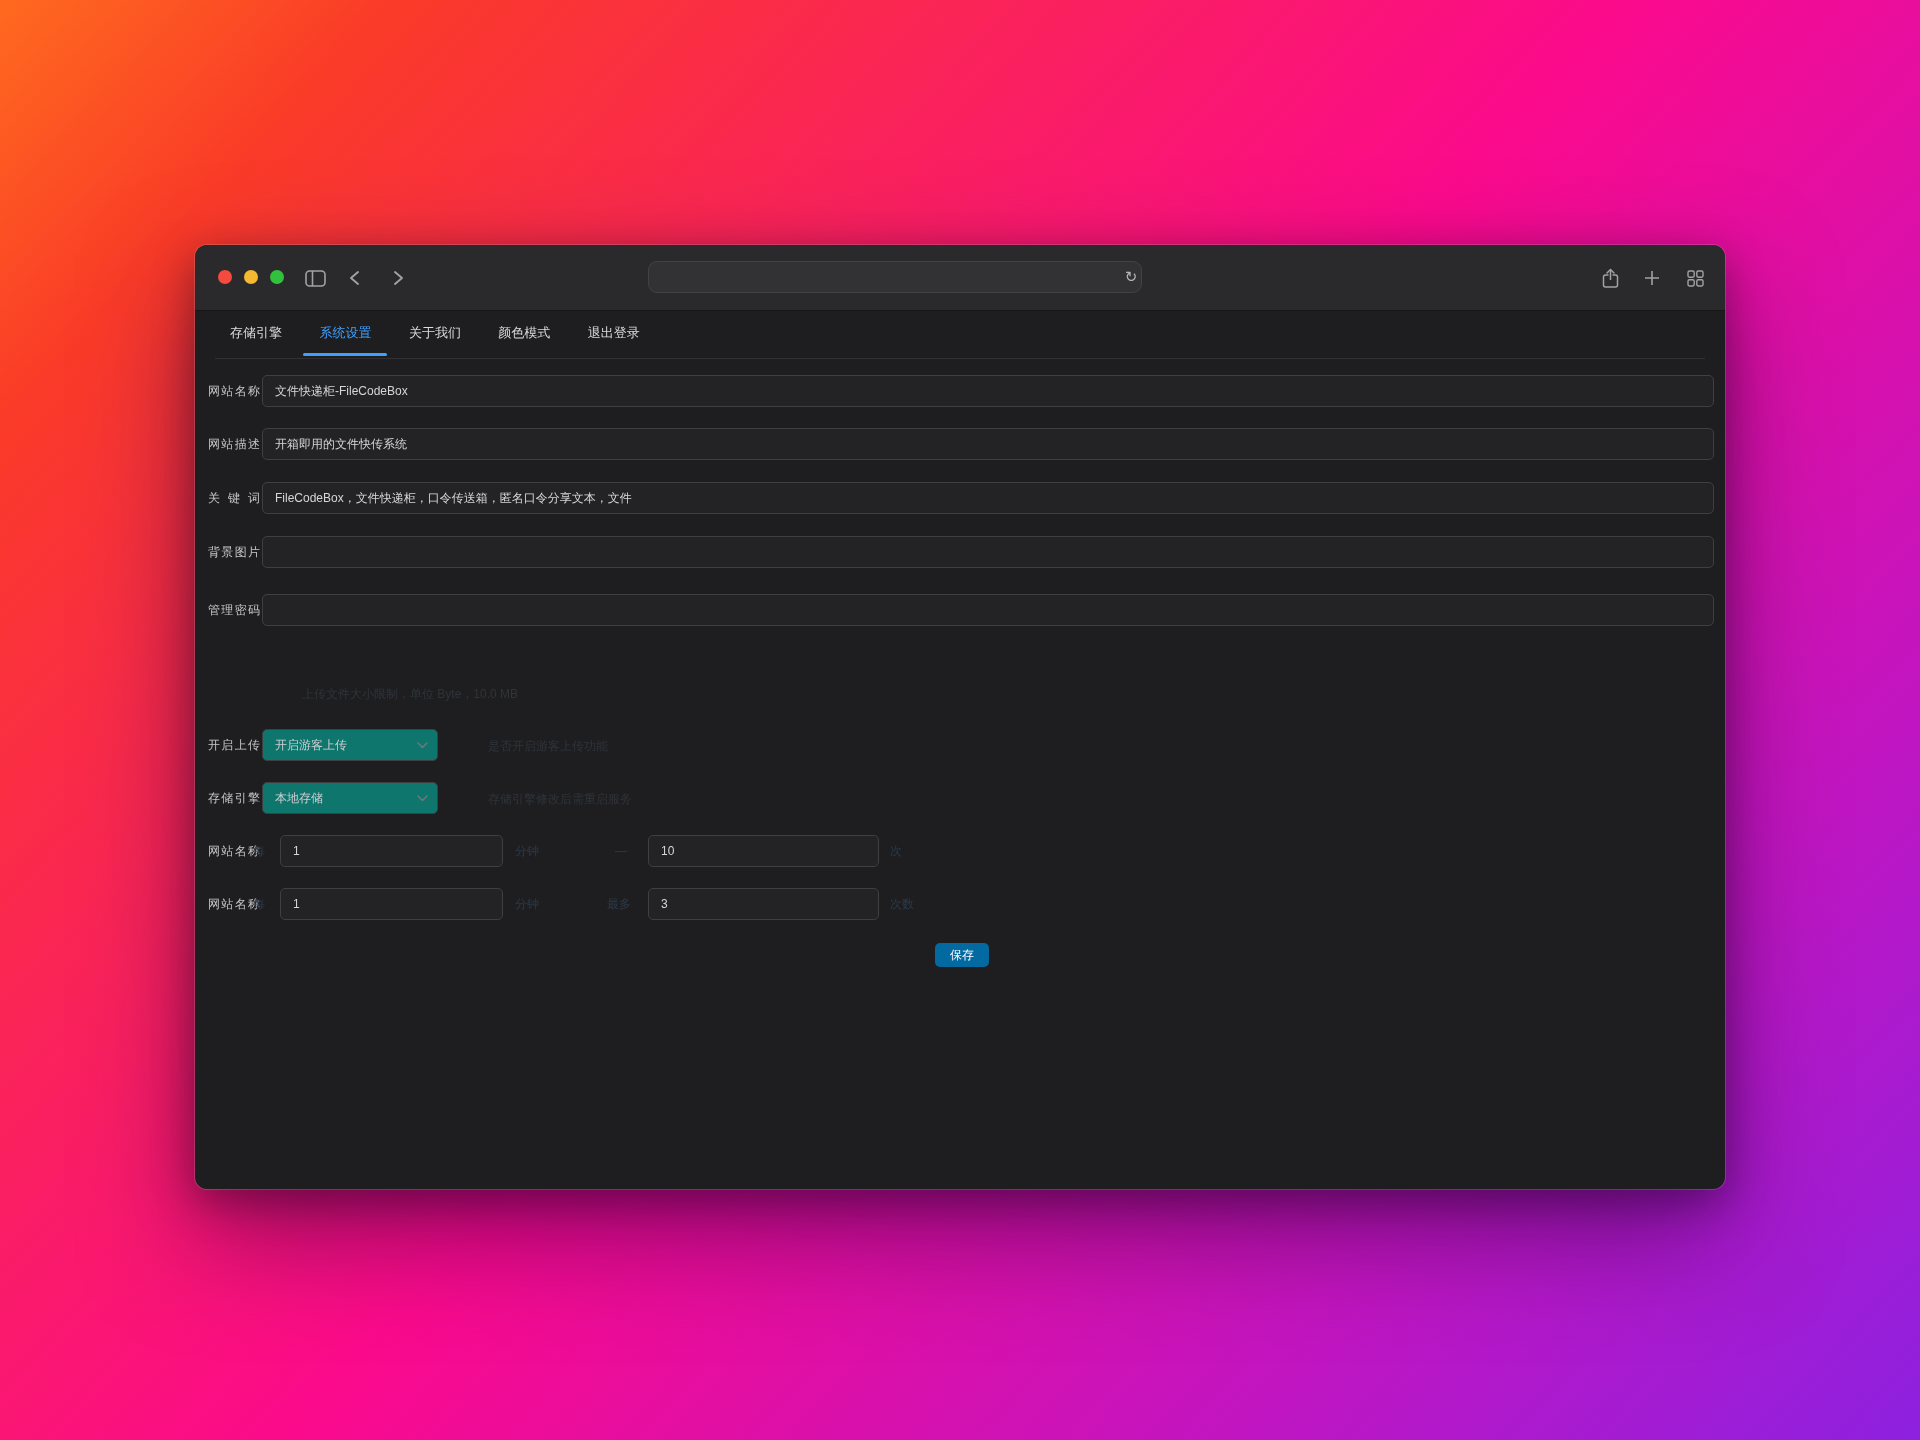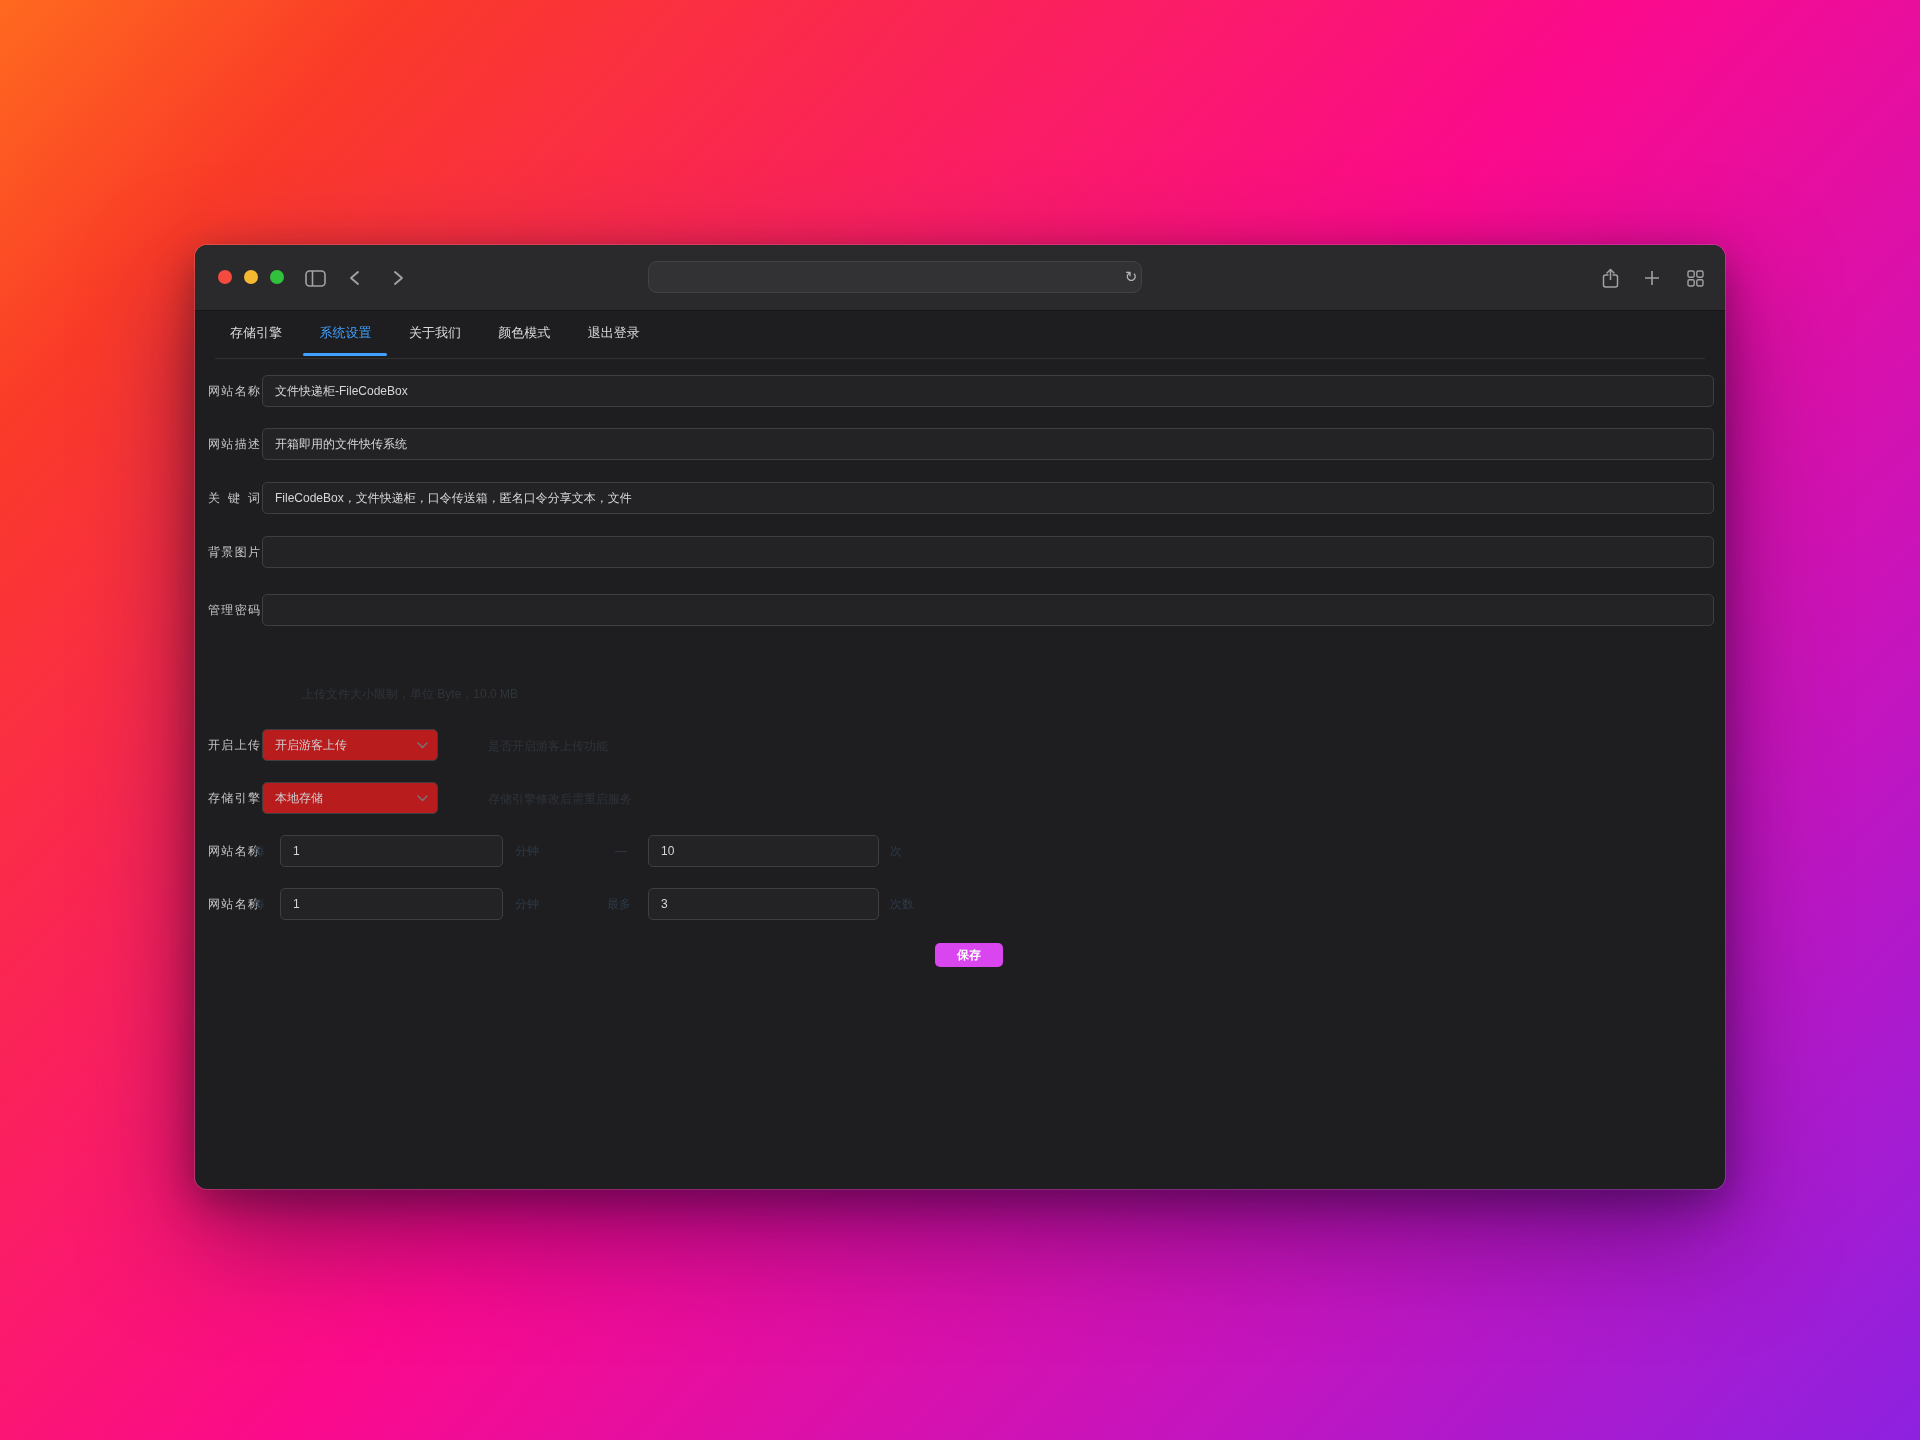--- a/index.html
+++ b/index.html
@@ -44,32 +44,31 @@
   .flabel{position:absolute;left:13px;top:0;width:52px;line-height:32px;font-size:12px;color:#c6c6c9;
     text-align:justify;text-align-last:justify;white-space:nowrap;}
   .tinput{
     position:absolute;left:67px;top:0;width:1452px;height:32px;box-sizing:border-box;
     background:#232325;border:1px solid #3f3f42;border-radius:5px;color:#d6d6d8;
     font-size:12px;padding:0 12px;outline:none;font-family:"Liberation Sans","DejaVu Sans",sans-serif;
   }
   .hint{position:absolute;font-size:12px;color:#2f343b;white-space:nowrap;margin-left:40px;}
   .sel{
     position:absolute;left:67px;top:0;width:176px;height:32px;box-sizing:border-box;
-    background:#b91c1c;border:1px solid #3f3f42;border-radius:5px;color:#cfcfd2;
+    background:#0f766e;border:1px solid #3f3f42;border-radius:5px;color:#cfcfd2;
     font-size:12px;line-height:30px;padding:0 12px;cursor:pointer;
   }
   .sel .chev{position:absolute;right:9px;top:12px;color:#77777b;}
   .mini1{left:85px;width:223px;}
   .mini2{left:453px;width:231px;}
   .dim{position:absolute;top:0;line-height:32px;font-size:12px;color:#2c3a49;white-space:nowrap;}
   .savebtn{
-    position:absolute;left:740px;top:698px;width:68px;height:24px;border:none;border-radius:5px;
-    background:#d946ef;color:#fff;font-size:12px;cursor:pointer;
+    position:absolute;left:740px;top:698px;width:54px;height:24px;border:none;border-radius:5px;
+    background:#0369a1;color:#fff;font-size:12px;cursor:pointer;
     font-family:"Liberation Sans","DejaVu Sans",sans-serif;
-    font-weight:bold;
   }
   svg{display:block;}
 </style>
 </head>
 <body>
 
 <div class="window">
 
   <div class="toolbar">
     <div class="traffic">

